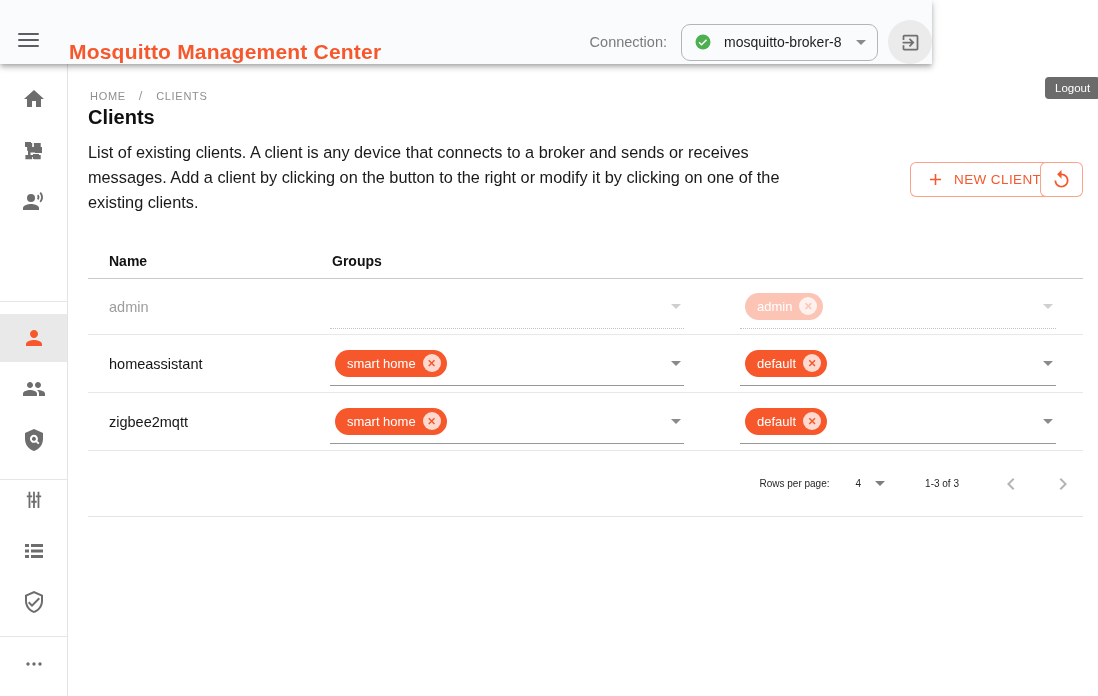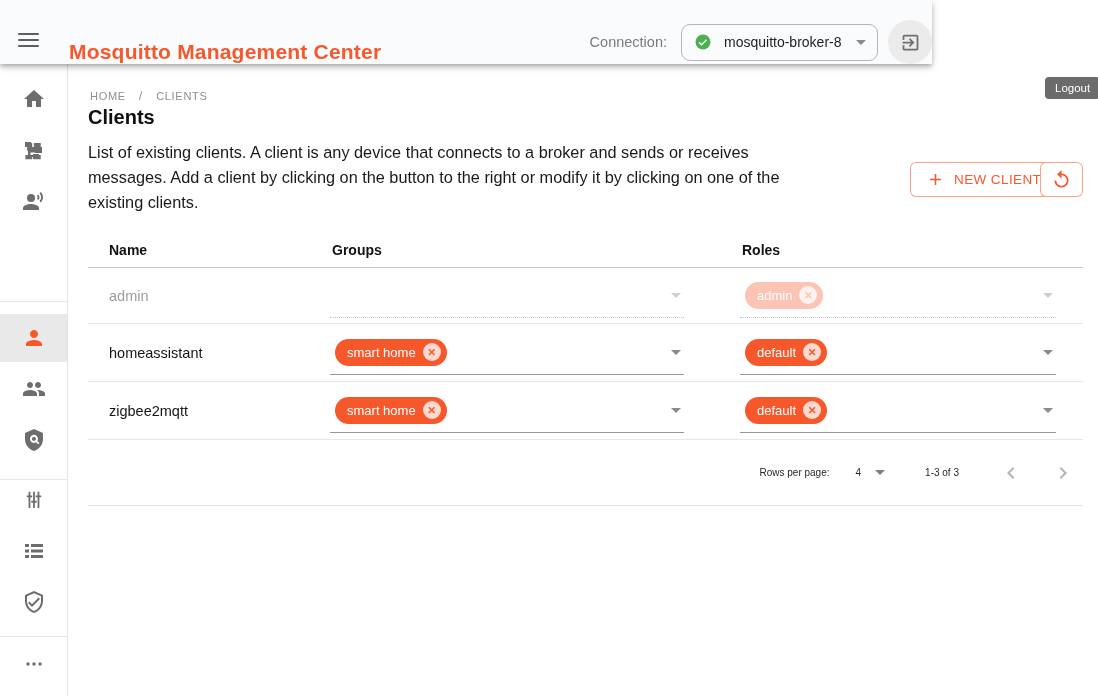--- a/index.html
+++ b/index.html
@@ -49,21 +49,21 @@
     line-height:25px; color:#1a1a1a; }
   .btn-new { position:absolute; left:842px; top:98px; height:35px; display:inline-flex; align-items:center;
     gap:9px; padding:0 15px; border:1px solid rgba(246,88,44,.55); border-radius:6px; background:#fff;
     color:var(--accent); font-size:13.5px; font-weight:500; letter-spacing:.4px; cursor:pointer;
     font-family:"Liberation Sans", sans-serif; }
   .btn-refresh { position:absolute; left:972px; top:98px; width:43px; height:35px;
     border:1px solid rgba(246,88,44,.55); border-radius:6px; background:#fff; display:flex;
     align-items:center; justify-content:center; cursor:pointer; }
 
   
-  .table { position:absolute; left:20px; top:168px; width:995px; }
+  .table { position:absolute; left:20px; top:179px; width:995px; }
   .thead { display:grid; grid-template-columns:242px 410px 343px; height:36px; align-items:center;
     border-bottom:1px solid #c9c9c9; }
   .th { font-size:14px; font-weight:bold; color:#121212; }
   .th.name { padding-left:21px; } .th.groups { padding-left:2px; } .th.roles { padding-left:2px; }
   .trow { display:grid; grid-template-columns:242px 410px 343px; height:58px; align-items:center;
     border-bottom:1px solid #e7e7e7; cursor:pointer; }
   .trow:first-child { height:56px; }
   .name-cell { padding-left:21px; font-size:14.5px; color:#161616; }
   .trow.disabled .name-cell { color:#9d9d9d; }
   .select { position:relative; height:44px; display:flex; align-items:center;
@@ -207,21 +207,20 @@
   <button class="btn-refresh">
     <svg width="21" height="21" viewBox="0 0 24 24" fill="#F6582C">
       <path d="M12 5V1L7 6l5 5V7c3.31 0 6 2.69 6 6s-2.69 6-6 6-6-2.69-6-6H4c0 4.42 3.58 8 8 8s8-3.58 8-8-3.58-8-8-8z"></path>
       </svg>
   </button>
 
   <div class="table">
     <div class="thead">
       <div class="th name">Name</div>
       <div class="th groups">Groups</div>
-      <div class="th roles">Roles</div>
     </div>
 
     <div id="table-body">
         <div class="trow disabled">
     <div class="name-cell">admin</div>
     <div>
       <div class="select groups-select">
         <span class="chips"></span>
         <span class="caret"></span>
       </div>

